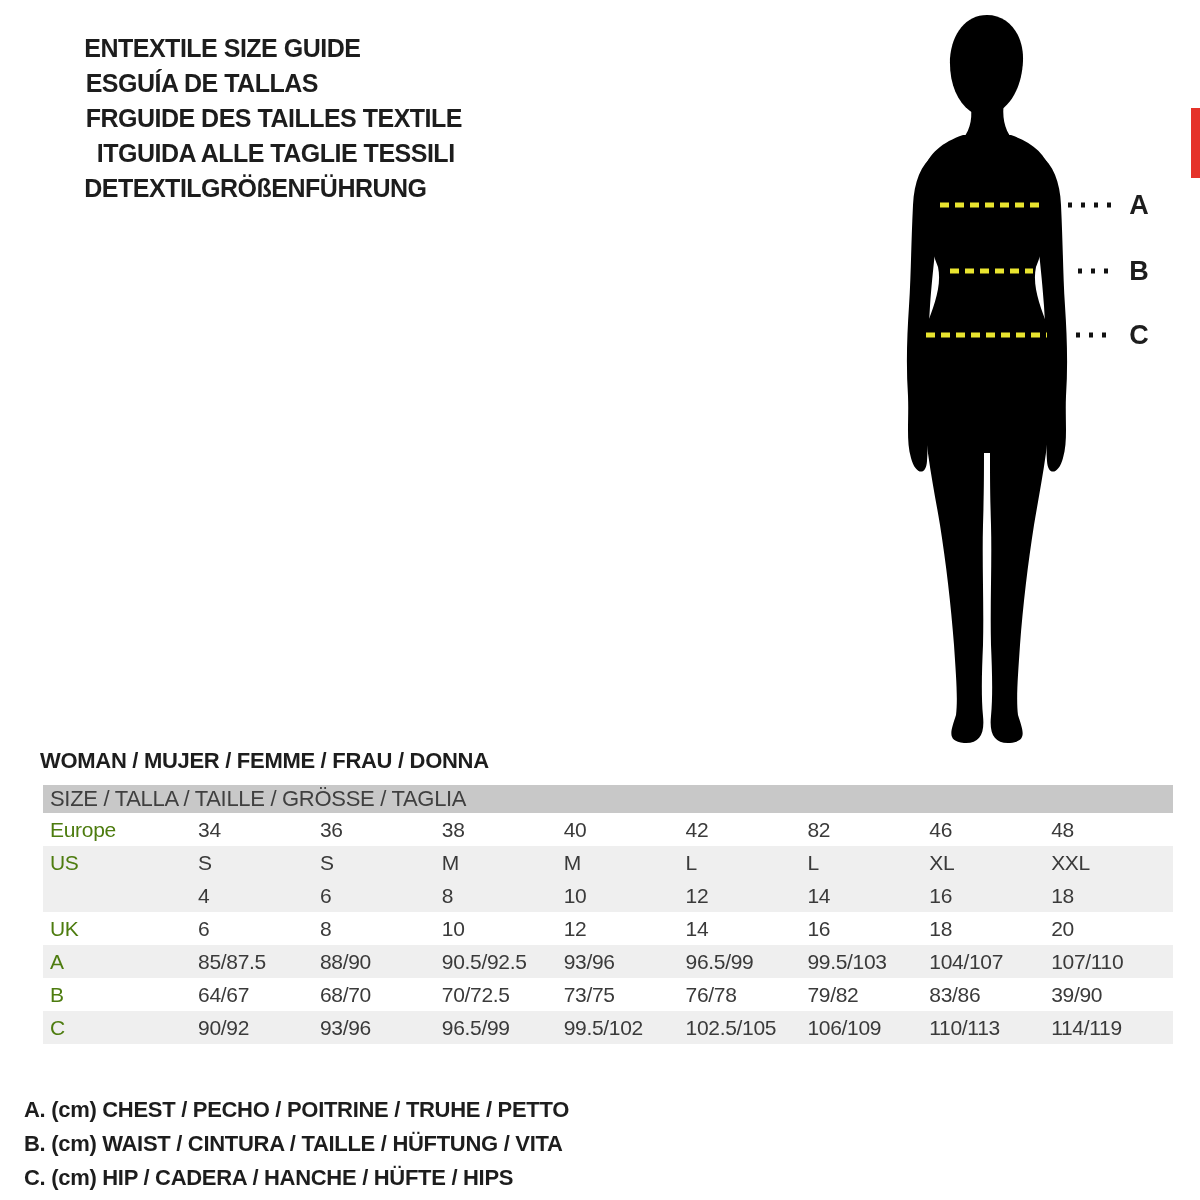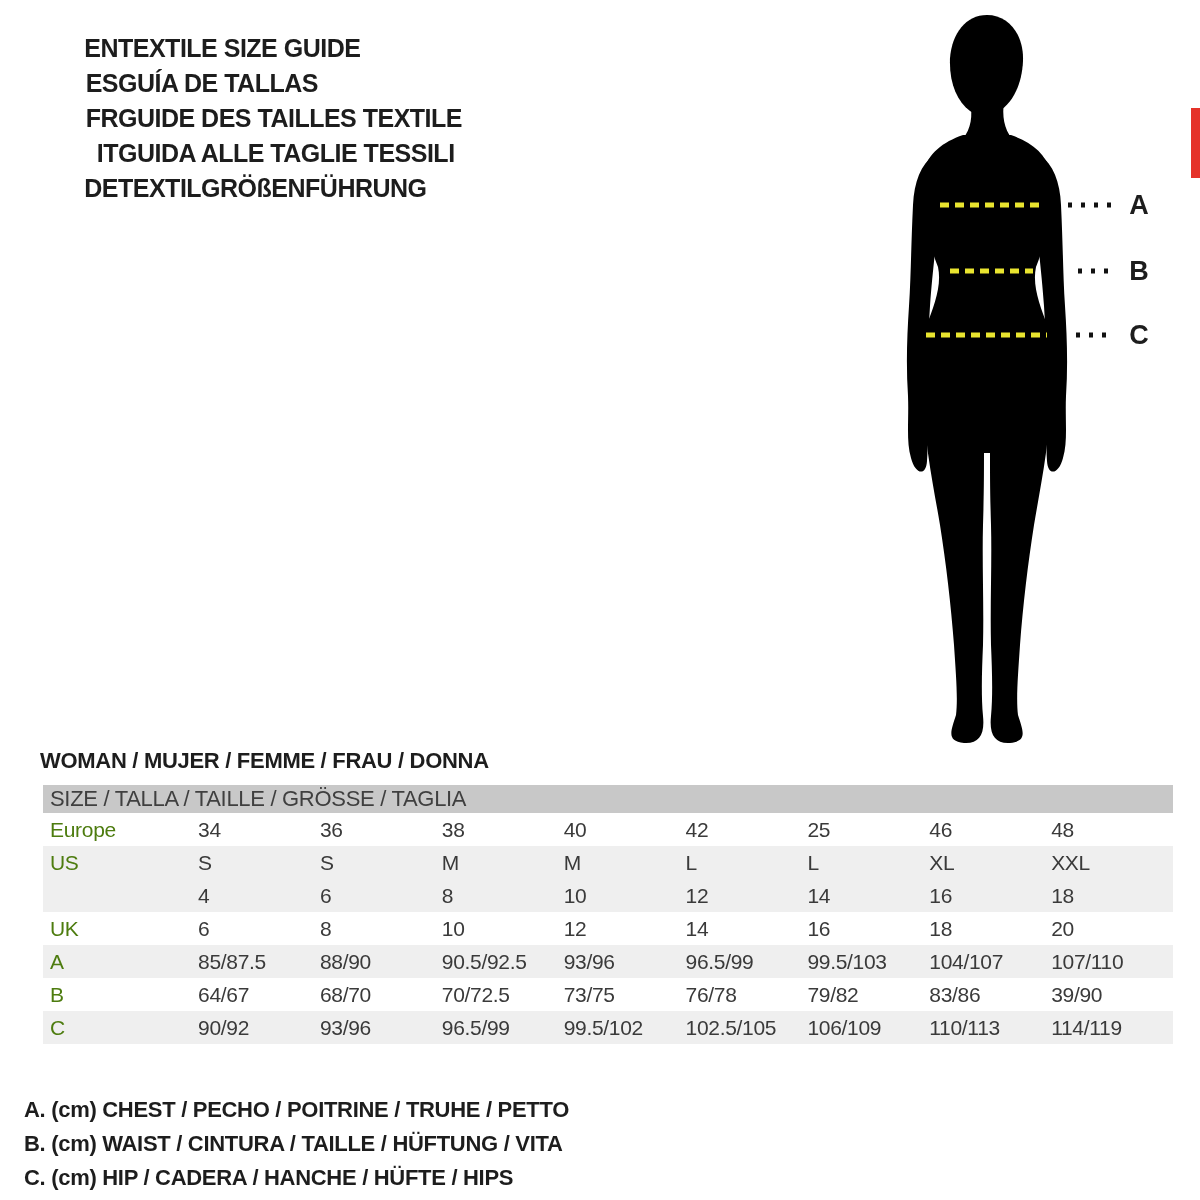--- a/index.html
+++ b/index.html
@@ -105,21 +105,21 @@
   <div class="size-table">
     <div class="table-header">SIZE / TALLA / TAILLE / GRÖSSE / TAGLIA</div>
 
     <div class="t-row">
       <span class="row-label">Europe</span>
       <span class="cell">34</span>
       <span class="cell">36</span>
       <span class="cell">38</span>
       <span class="cell">40</span>
       <span class="cell">42</span>
-      <span class="cell">25</span>
+      <span class="cell">82</span>
       <span class="cell">46</span>
       <span class="cell">48</span>
     </div>
 
     <div class="t-row striped">
       <span class="row-label">US</span>
       <span class="cell">S</span>
       <span class="cell">S</span>
       <span class="cell">M</span>
       <span class="cell">M</span>

